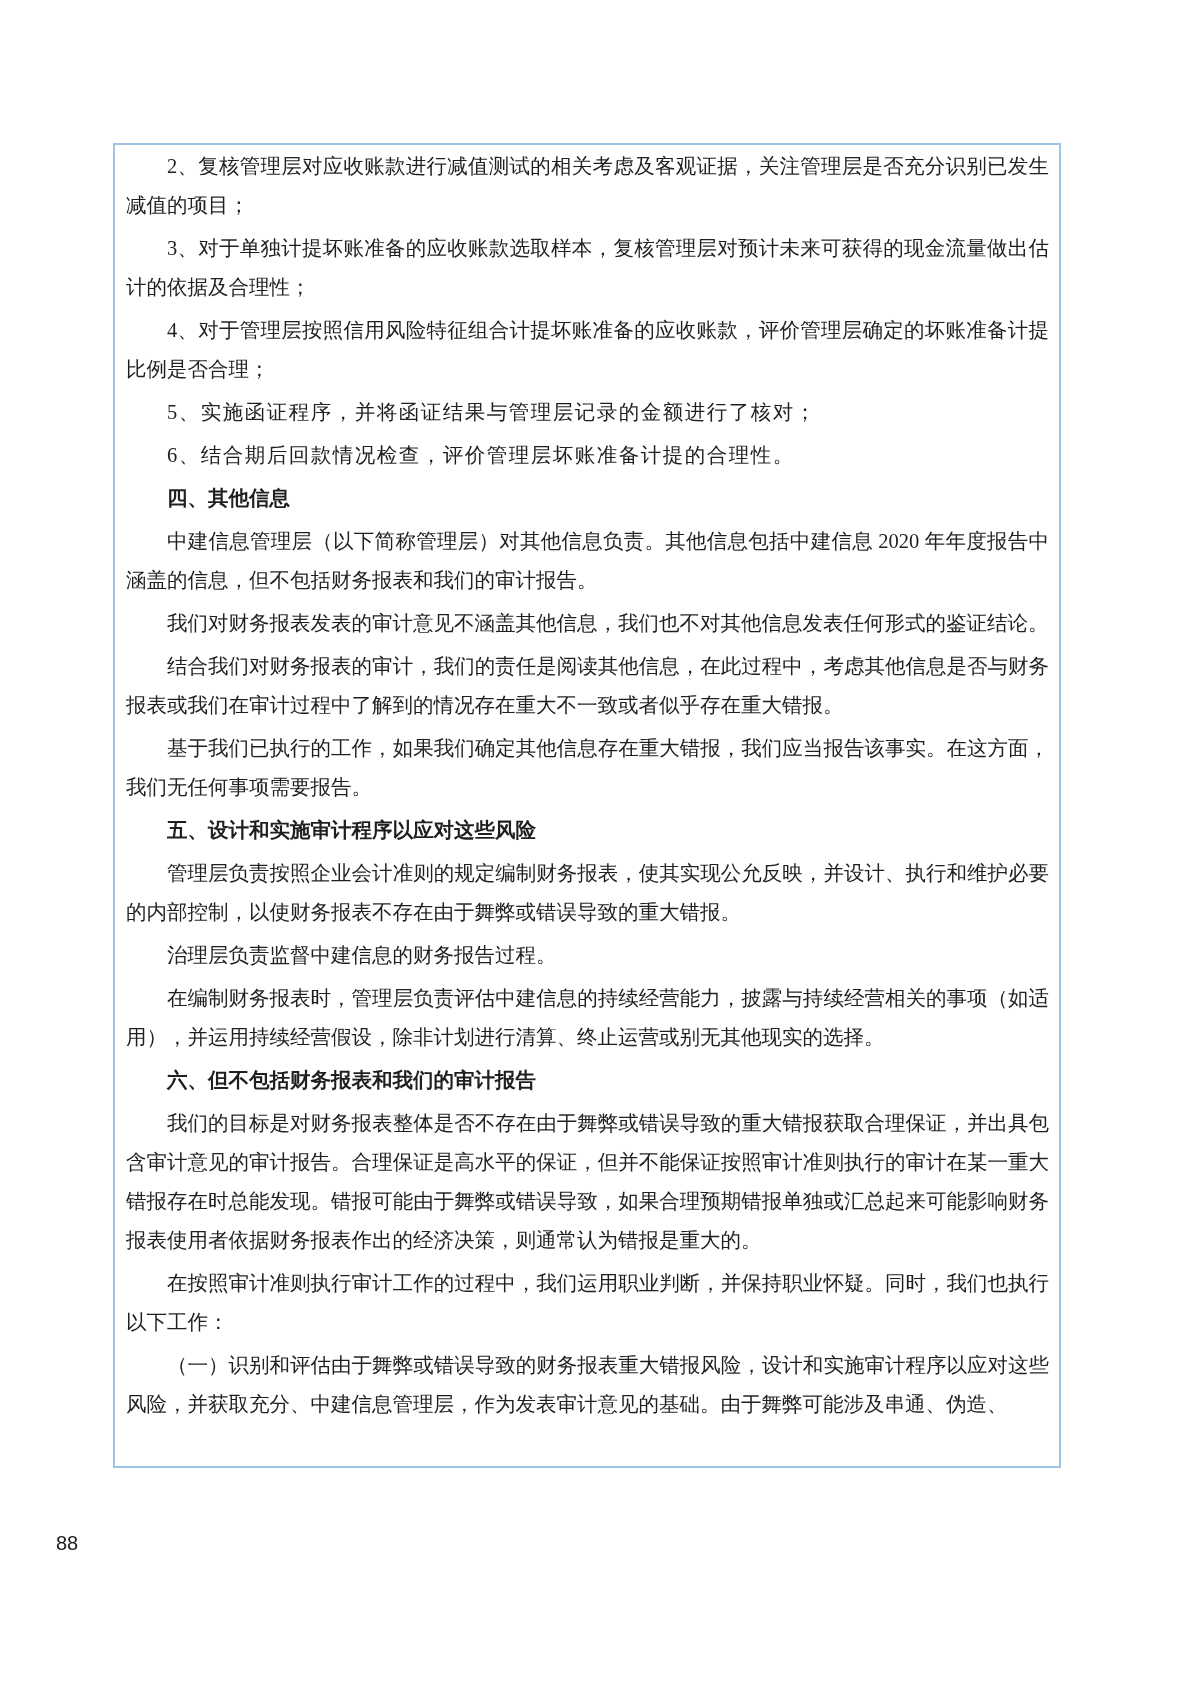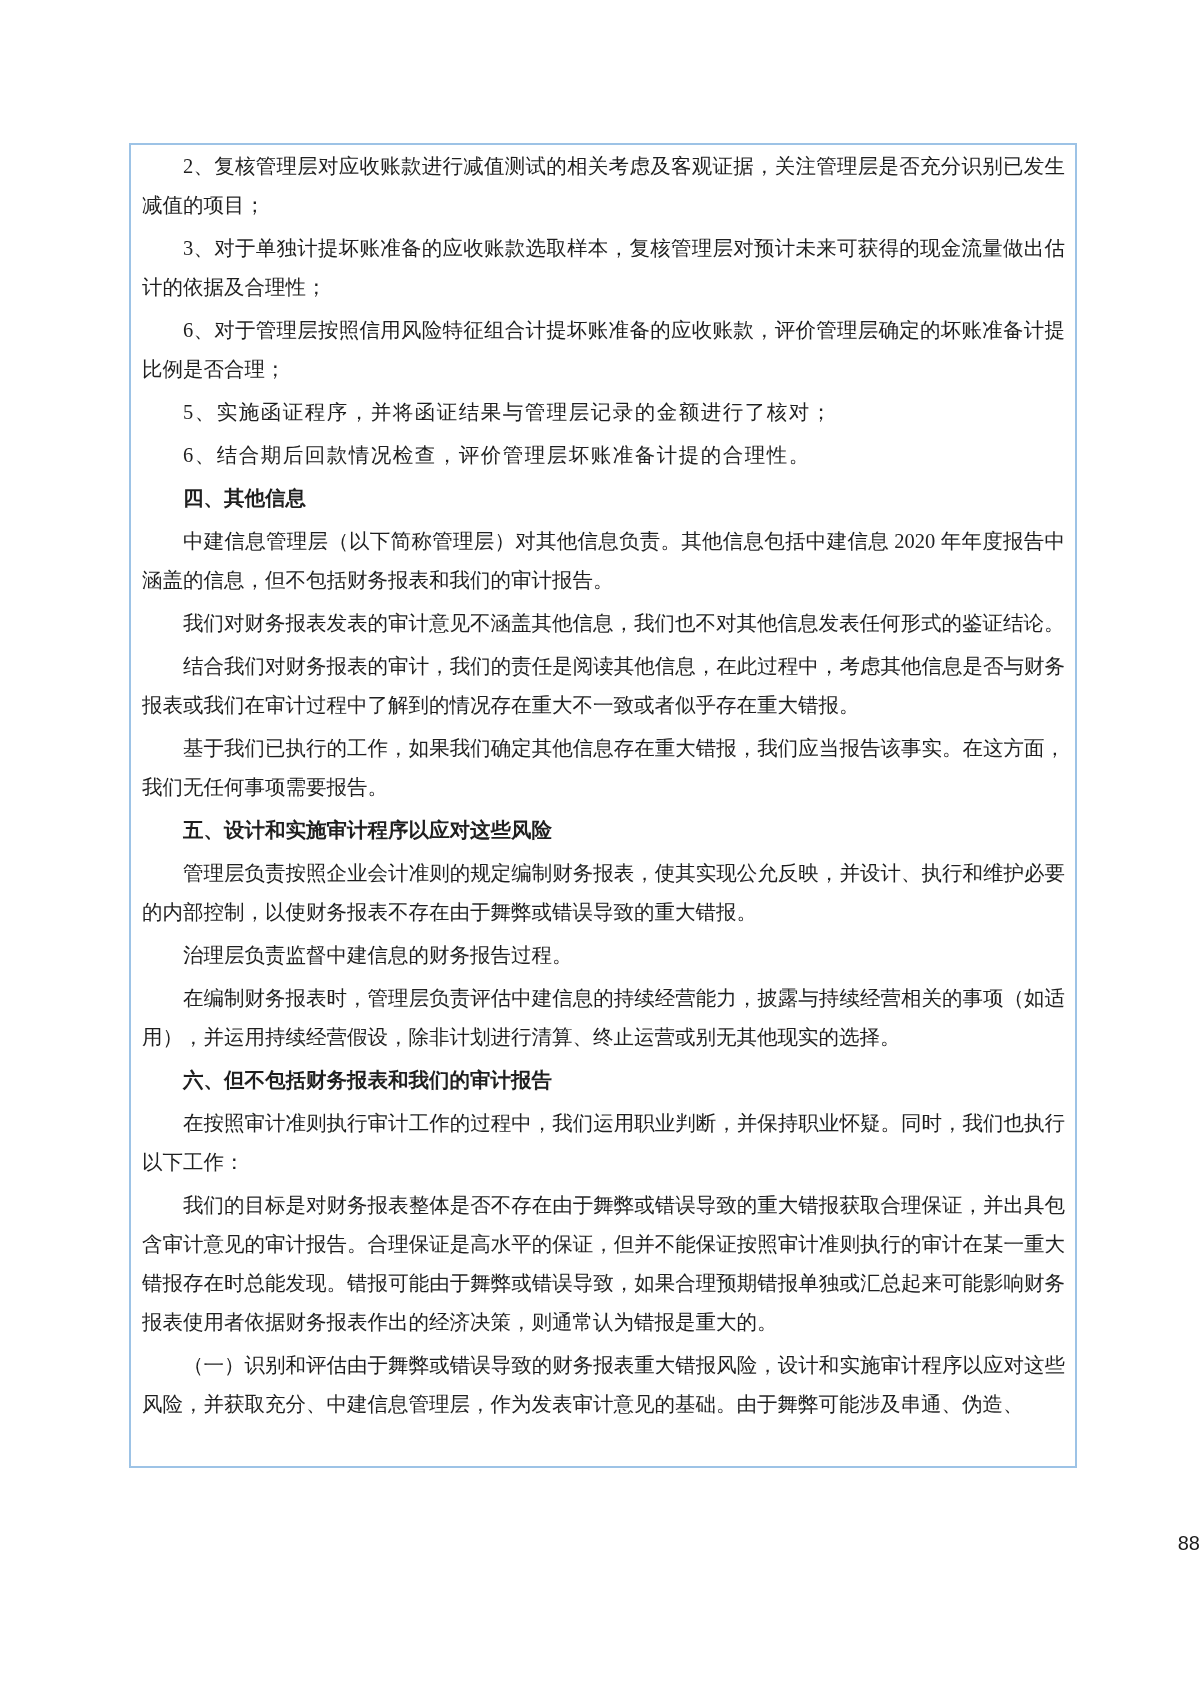--- a/index.html
+++ b/index.html
@@ -11,21 +11,21 @@
     position: relative;
     width: 1200px;
     height: 1697px;
     background: #ffffff;
     font-family: "Liberation Serif", "DejaVu Serif", serif;
     color: #1f1f1f;
     overflow: hidden;
   }
   .content-box {
     position: absolute;
-    left: 129px;
+    left: 113px;
     top: 143px;
     width: 948px;
     height: 1325px;
     box-sizing: border-box;
     border: 2px solid #9dc3e6;
     background: #ffffff;
     padding: 0 10px 0 11px;
     overflow: hidden;
   }
   .content-box p {
@@ -48,47 +48,47 @@
   p.spread {
     letter-spacing: 1.5px;
   }
   .page-footer {
     position: absolute;
     top: 1532px;
     left: 0;
     width: 1200px;
     box-sizing: border-box;
     padding-left: 56px;
-    text-align: right;
+    text-align: left;
     font-family: "Liberation Sans", "DejaVu Sans", sans-serif;
     font-size: 20px;
     color: #1c1c1c;
   }
 </style>
 </head>
 <body>
 
 <div class="page">
 
   <div class="content-box">
     <p class="indent">2、复核管理层对应收账款进行减值测试的相关考虑及客观证据，关注管理层是否充分识别已发生减值的项目；</p>
     <p class="indent">3、对于单独计提坏账准备的应收账款选取样本，复核管理层对预计未来可获得的现金流量做出估计的依据及合理性；</p>
-    <p class="indent">6、对于管理层按照信用风险特征组合计提坏账准备的应收账款，评价管理层确定的坏账准备计提比例是否合理；</p>
+    <p class="indent">4、对于管理层按照信用风险特征组合计提坏账准备的应收账款，评价管理层确定的坏账准备计提比例是否合理；</p>
     <p class="indent spread">5、实施函证程序，并将函证结果与管理层记录的金额进行了核对；</p>
     <p class="indent spread">6、结合期后回款情况检查，评价管理层坏账准备计提的合理性。</p>
     <p class="heading">四、其他信息</p>
     <p class="indent">中建信息管理层（以下简称管理层）对其他信息负责。其他信息包括中建信息 2020 年年度报告中涵盖的信息，但不包括财务报表和我们的审计报告。</p>
     <p class="indent">我们对财务报表发表的审计意见不涵盖其他信息，我们也不对其他信息发表任何形式的鉴证结论。</p>
     <p class="indent">结合我们对财务报表的审计，我们的责任是阅读其他信息，在此过程中，考虑其他信息是否与财务报表或我们在审计过程中了解到的情况存在重大不一致或者似乎存在重大错报。</p>
     <p class="indent">基于我们已执行的工作，如果我们确定其他信息存在重大错报，我们应当报告该事实。在这方面，我们无任何事项需要报告。</p>
     <p class="heading">五、设计和实施审计程序以应对这些风险</p>
     <p class="indent">管理层负责按照企业会计准则的规定编制财务报表，使其实现公允反映，并设计、执行和维护必要的内部控制，以使财务报表不存在由于舞弊或错误导致的重大错报。</p>
     <p class="indent">治理层负责监督中建信息的财务报告过程。</p>
     <p class="indent">在编制财务报表时，管理层负责评估中建信息的持续经营能力，披露与持续经营相关的事项（如适用），并运用持续经营假设，除非计划进行清算、终止运营或别无其他现实的选择。</p>
     <p class="heading">六、但不包括财务报表和我们的审计报告</p>
+    <p class="indent">我们的目标是对财务报表整体是否不存在由于舞弊或错误导致的重大错报获取合理保证，并出具包含审计意见的审计报告。合理保证是高水平的保证，但并不能保证按照审计准则执行的审计在某一重大错报存在时总能发现。错报可能由于舞弊或错误导致，如果合理预期错报单独或汇总起来可能影响财务报表使用者依据财务报表作出的经济决策，则通常认为错报是重大的。</p>
     <p class="indent">在按照审计准则执行审计工作的过程中，我们运用职业判断，并保持职业怀疑。同时，我们也执行以下工作：</p>
-    <p class="indent">我们的目标是对财务报表整体是否不存在由于舞弊或错误导致的重大错报获取合理保证，并出具包含审计意见的审计报告。合理保证是高水平的保证，但并不能保证按照审计准则执行的审计在某一重大错报存在时总能发现。错报可能由于舞弊或错误导致，如果合理预期错报单独或汇总起来可能影响财务报表使用者依据财务报表作出的经济决策，则通常认为错报是重大的。</p>
     <p class="indent">（一）识别和评估由于舞弊或错误导致的财务报表重大错报风险，设计和实施审计程序以应对这些风险，并获取充分、中建信息管理层，作为发表审计意见的基础。由于舞弊可能涉及串通、伪造、</p>
   </div>
 
   <div class="page-footer">88</div>
 
 </div>
 
 </body></html>

